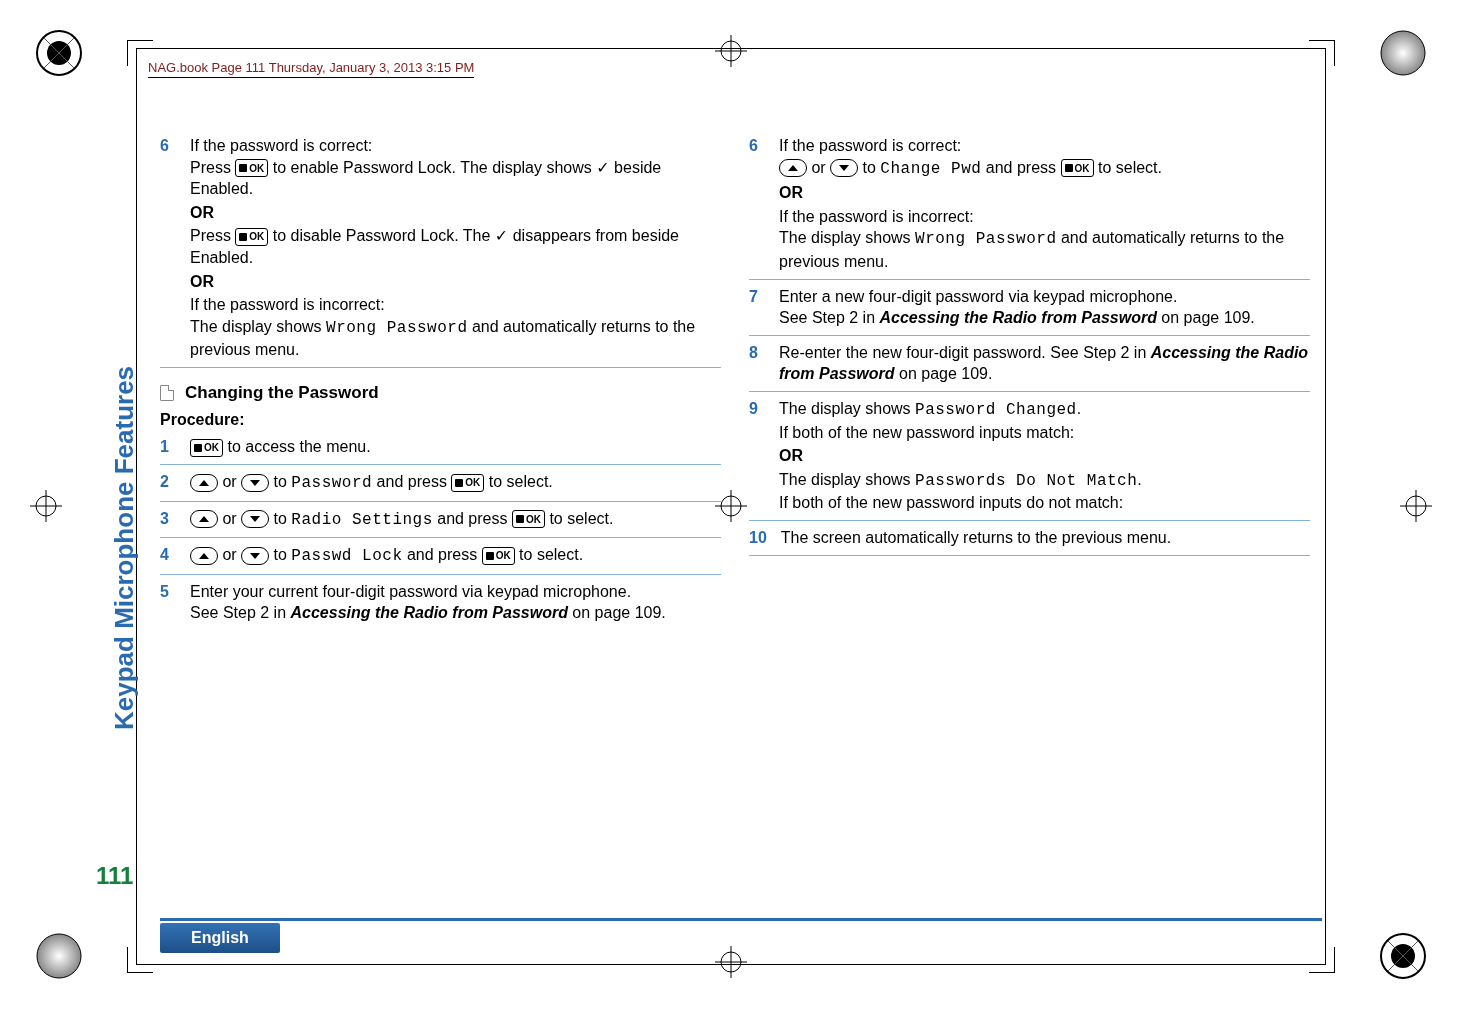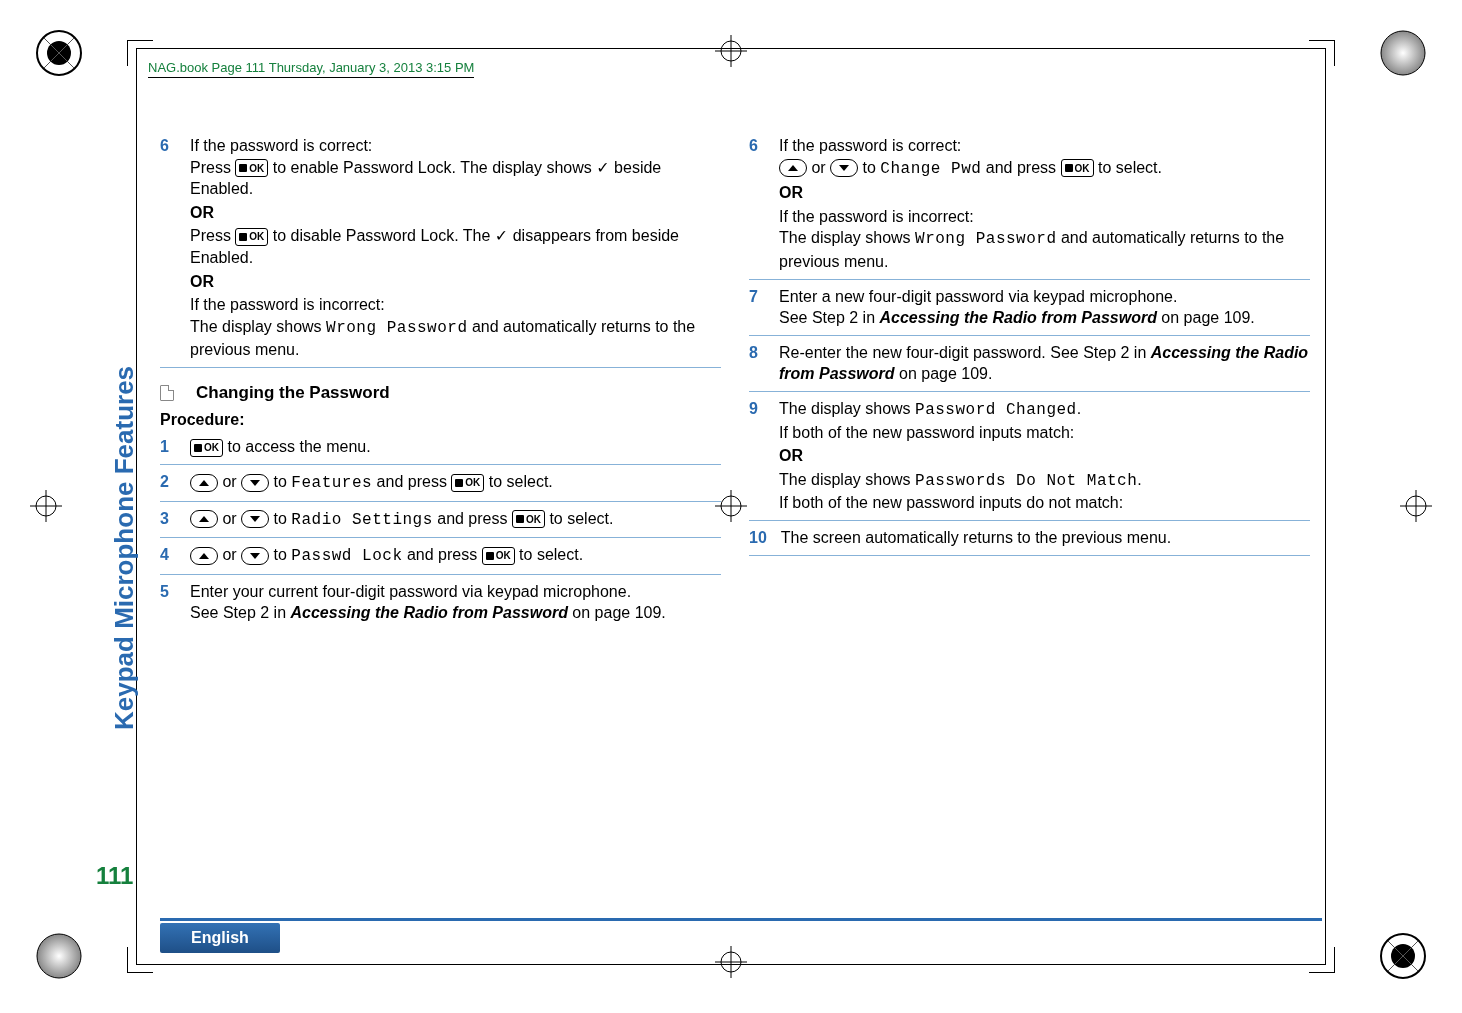--- a/index.html
+++ b/index.html
@@ -4,21 +4,21 @@
 <style>
   * { box-sizing: border-box; margin: 0; padding: 0; }
   body { font-family: Arial, Helvetica, sans-serif; background: #fff; width: 1462px; height: 1013px; position: relative; }
   
   .page-frame {
     position: absolute; left: 136px; top: 48px; width: 1190px; height: 917px;
     border: 1px solid #000;
   }
   
   .header-crop {
-    position: absolute; left: 148px; top: 60px; font-size: 13px; color: #15803d;
+    position: absolute; left: 148px; top: 60px; font-size: 13px; color: #7f1d1d;
     border-bottom: 1px solid #000; padding-bottom: 2px;
   }
   
   .crop-mark { position: absolute; width: 26px; height: 26px; }
   .crop-tl { left: 127px; top: 40px; border-left: 1px solid #000; border-top: 1px solid #000; }
   .crop-tr { right: 127px; top: 40px; border-right: 1px solid #000; border-top: 1px solid #000; }
   .crop-bl { left: 127px; bottom: 40px; border-left: 1px solid #000; border-bottom: 1px solid #000; }
   .crop-br { right: 127px; bottom: 40px; border-right: 1px solid #000; border-bottom: 1px solid #000; }
   
   .reg-mark { position: absolute; }
@@ -40,21 +40,21 @@
     display: flex; gap: 28px;
   }
   .col { width: 562px; font-size: 16px; color: #000; line-height: 1.35; }
   
   .step { display: flex; gap: 14px; margin-bottom: 6px; padding-bottom: 6px; border-bottom: 1px solid #87b2d8; }
   .step:last-child { border-bottom: none; }
   .step-num { color: #2a6ab0; font-weight: bold; min-width: 16px; }
   .step-body { flex: 1; }
   .step-body .or { font-weight: bold; margin: 2px 0; }
   
-  .section-title { font-weight: bold; margin: 14px 0 4px 0; display: flex; align-items: center; gap: 22px; font-size: 17px; }
+  .section-title { font-weight: bold; margin: 14px 0 4px 0; display: flex; align-items: center; gap: 11px; font-size: 17px; }
   .procedure { font-weight: bold; margin-bottom: 6px; }
   .sheet-icon { width: 14px; height: 16px; border: 1px solid #888; border-radius: 1px; position: relative; }
   .sheet-icon::after { content: ""; position: absolute; right: -1px; top: -1px; width: 5px; height: 5px; background: #fff; border-left: 1px solid #888; border-bottom: 1px solid #888; }
   
   .key { display: inline-flex; align-items: center; justify-content: center; border: 1.5px solid #000; border-radius: 3px; height: 18px; padding: 0 3px; font-size: 10px; font-weight: bold; vertical-align: middle; background: #fff; }
   .key-ok { min-width: 30px; }
   .key-ok::before { content: ""; display: inline-block; width: 8px; height: 8px; background: #000; margin-right: 2px; border-radius: 1px; }
   .key-up, .key-dn { min-width: 28px; border-radius: 9px; }
   .key-up::before, .key-dn::before { content: ""; width: 0; height: 0; border-left: 5px solid transparent; border-right: 5px solid transparent; }
   .key-up::before { border-bottom: 6px solid #000; }
@@ -208,21 +208,21 @@
       <div class="step-body">
         <span class="key key-ok">
             <span>OK</span>
           </span><span> to access the menu.</span>
       </div>
     </div>
 
     <div class="step">
       <div class="step-num">2</div>
       <div class="step-body">
-        <span class="key key-up"></span><span> or </span><span class="key key-dn"></span><span> to </span><span class="lcd">Features</span><span> and press </span><span class="key key-ok">
+        <span class="key key-up"></span><span> or </span><span class="key key-dn"></span><span> to </span><span class="lcd">Password</span><span> and press </span><span class="key key-ok">
             <span>OK</span>
           </span><span> to select.</span>
       </div>
     </div>
 
     <div class="step">
       <div class="step-num">3</div>
       <div class="step-body">
         <span class="key key-up"></span><span> or </span><span class="key key-dn"></span><span> to </span><span class="lcd">Radio Settings</span><span> and press </span><span class="key key-ok">
             <span>OK</span>

